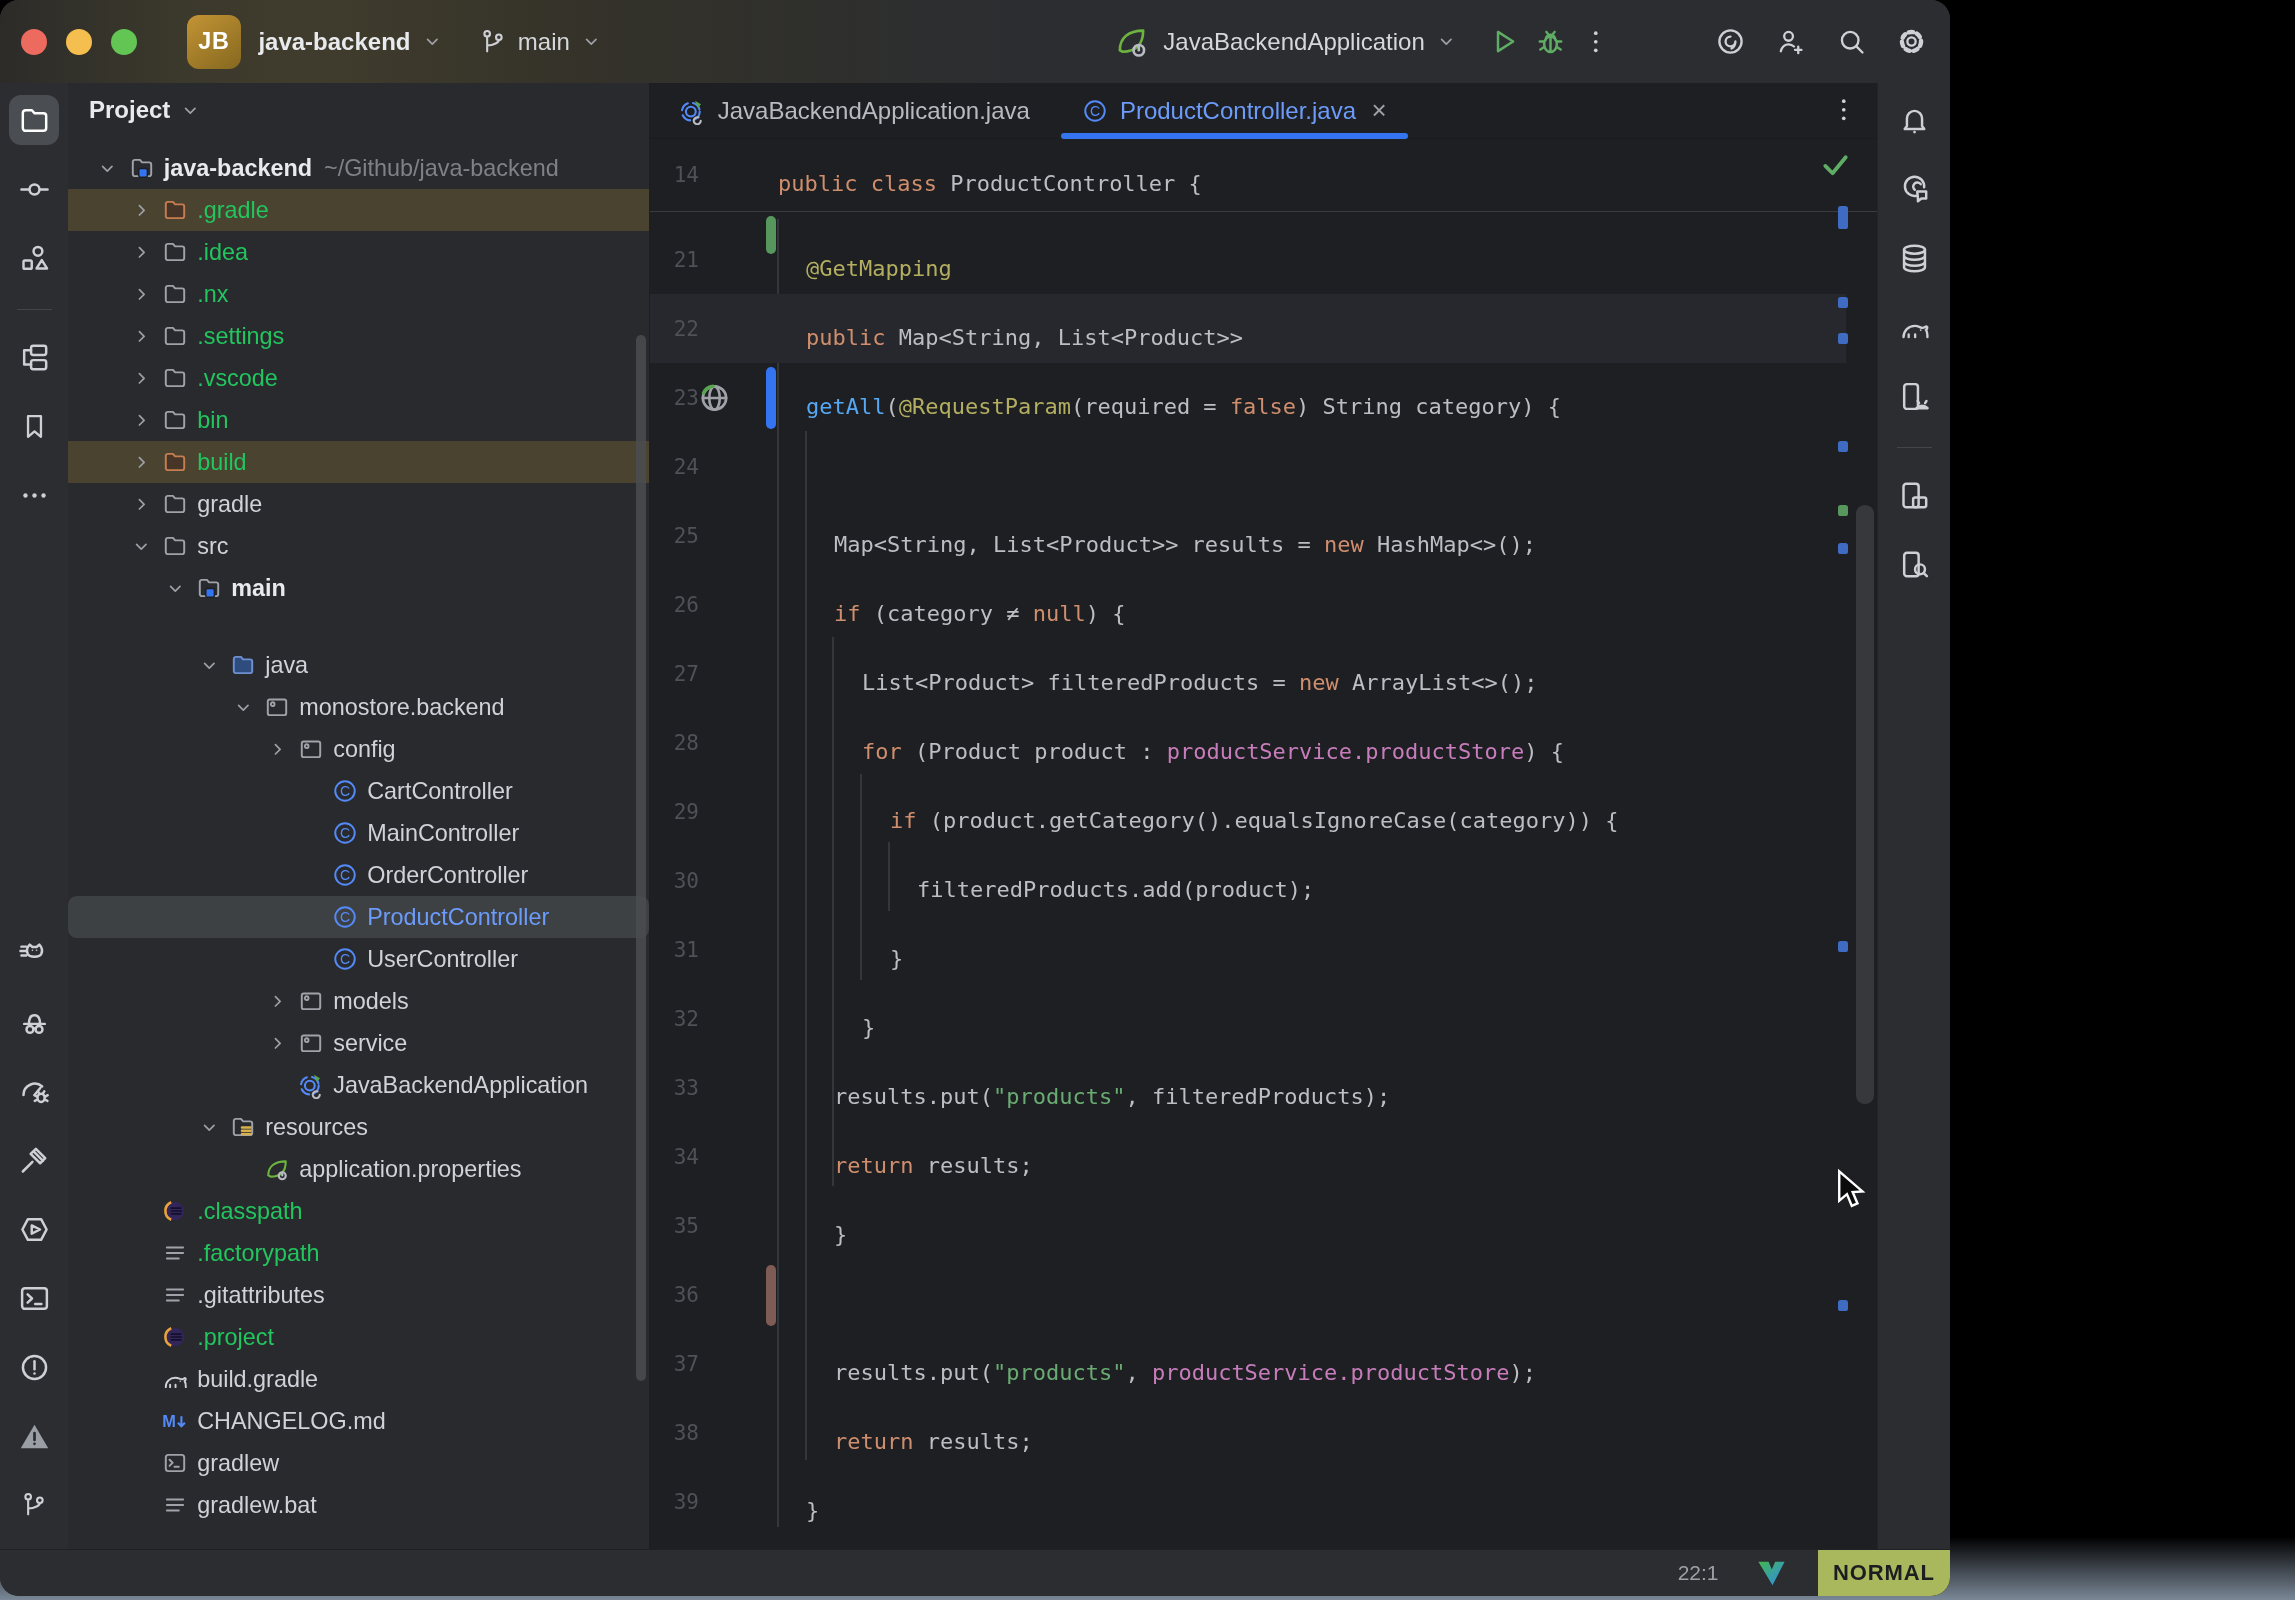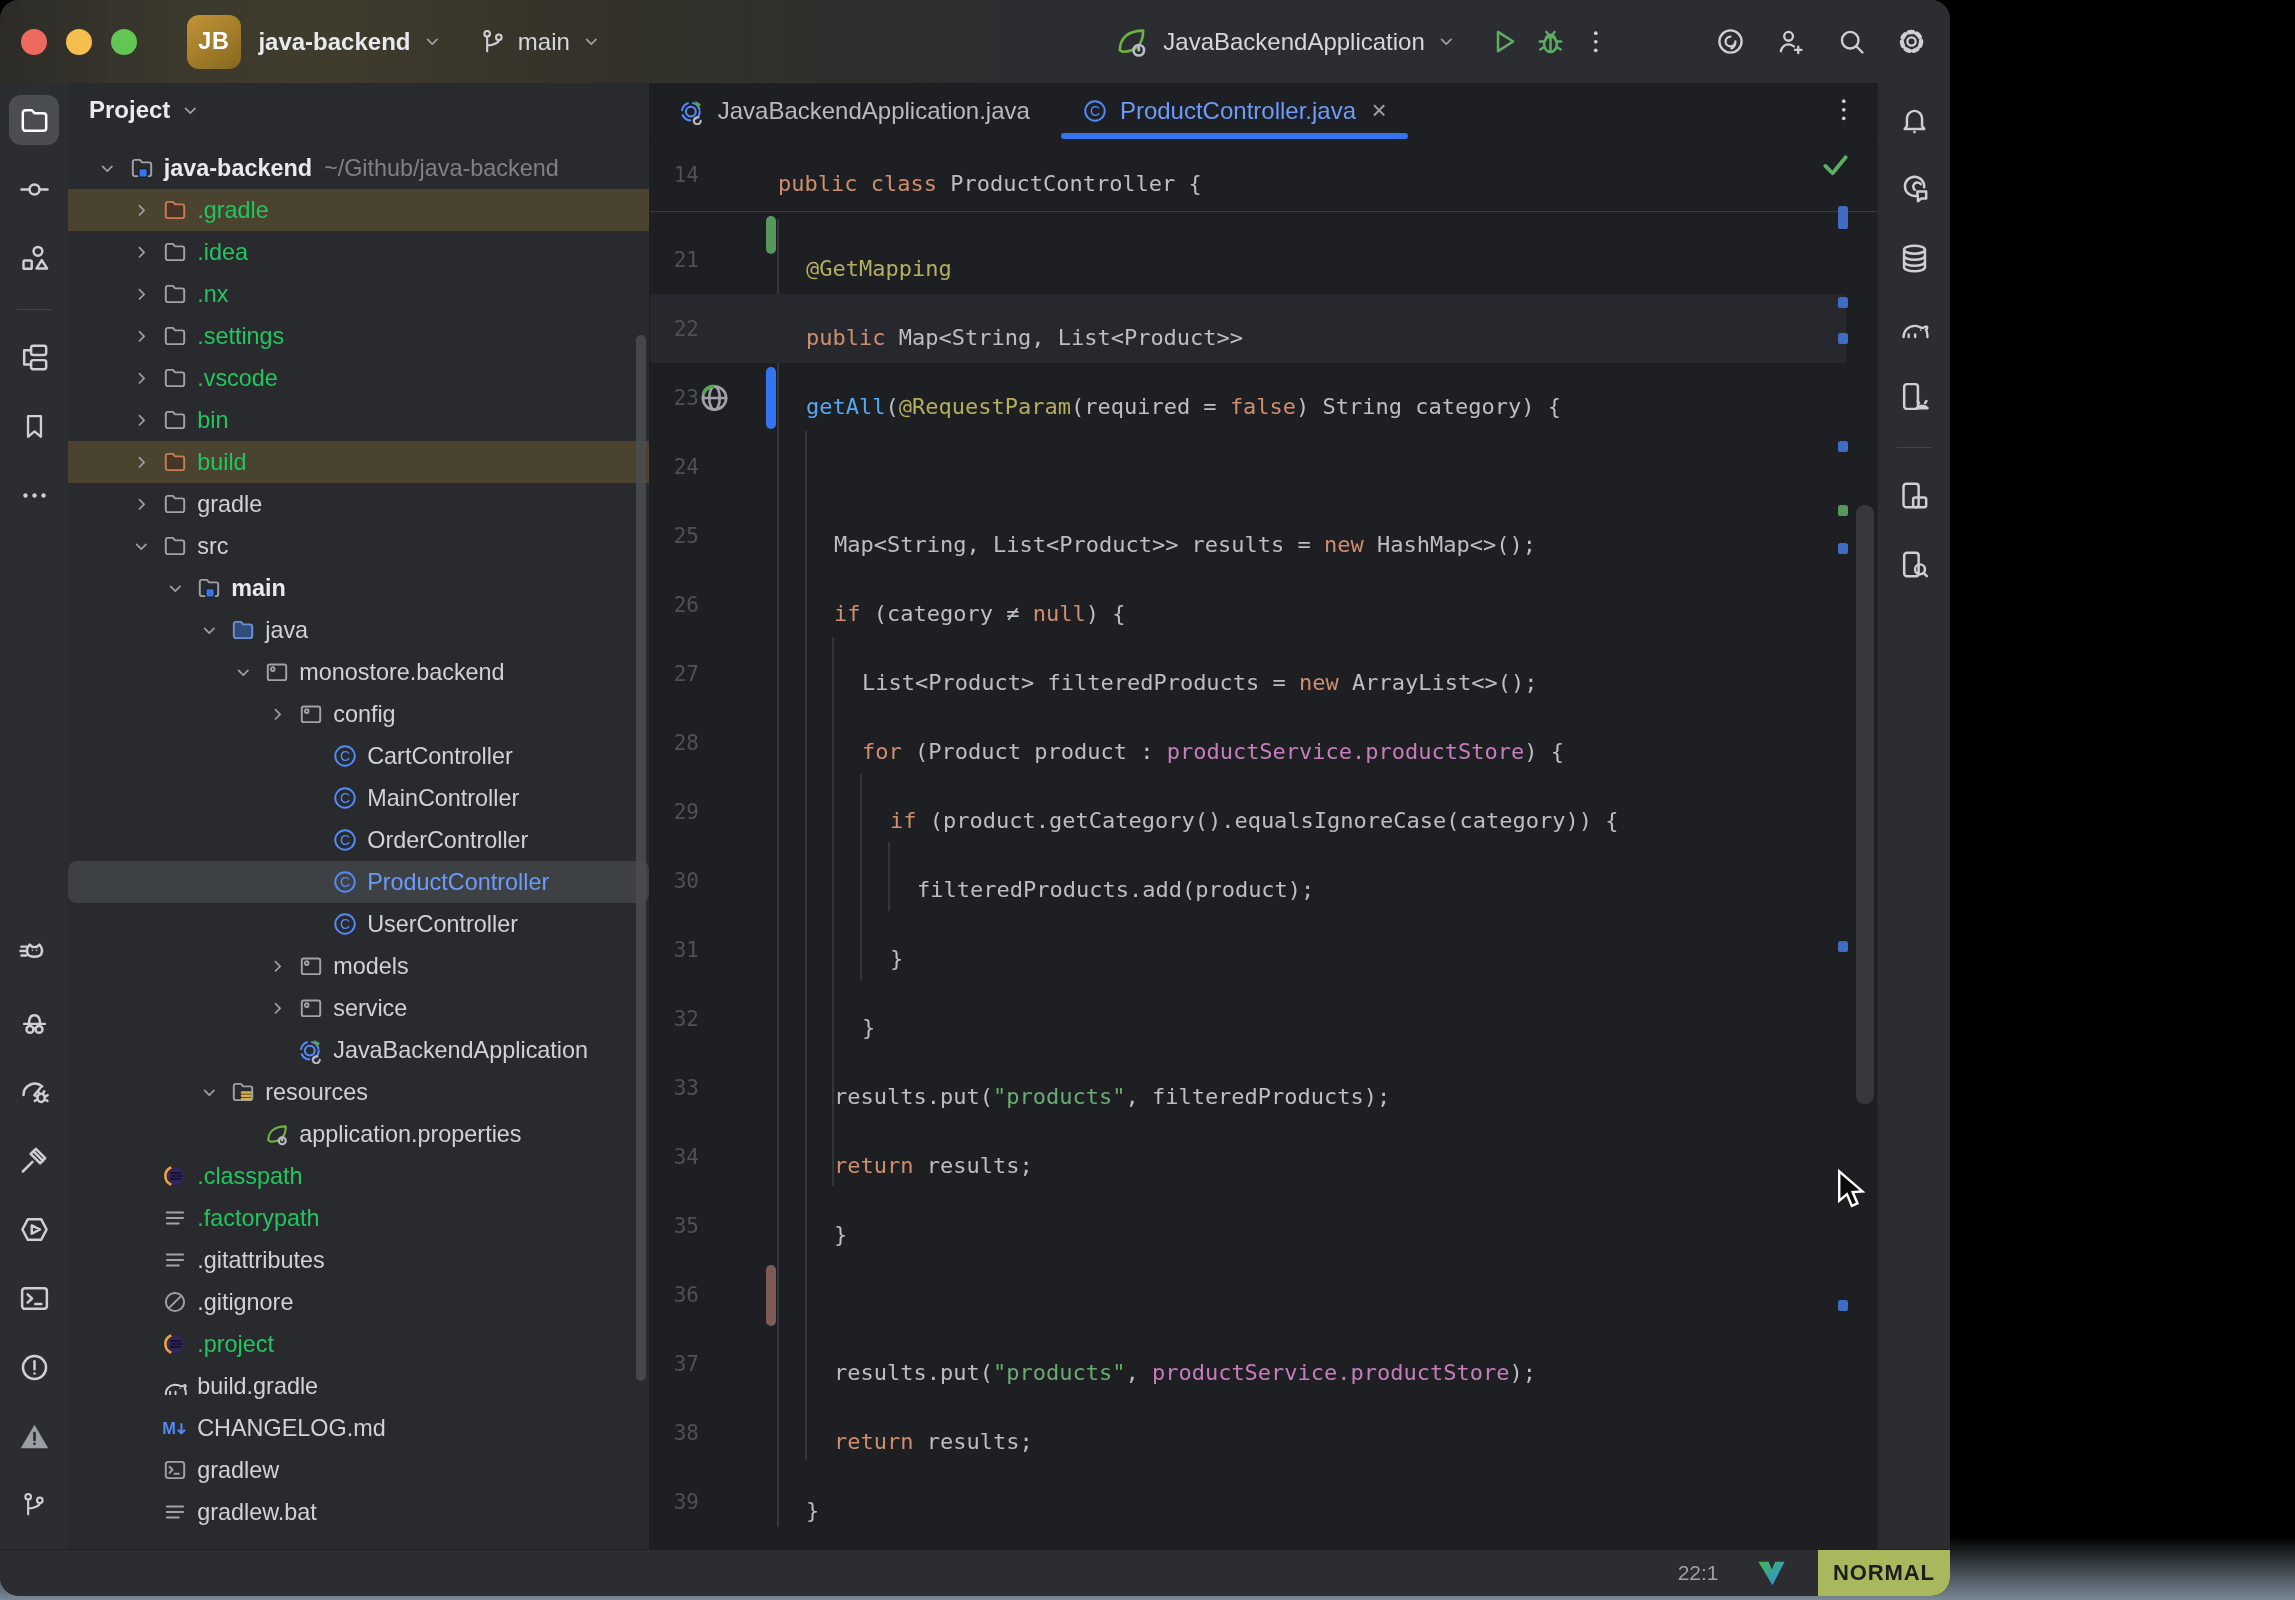--- a/index.html
+++ b/index.html
@@ -490,21 +490,21 @@
               </svg>
             </span>
             <span class="ticon">
               <svg width="26" height="26" viewBox="0 0 24 24" fill="none" stroke="currentColor" stroke-width="1.8" stroke-linecap="round" stroke-linejoin="round">
                 <path d="M3.5 6.5a2 2 0 0 1 2-2h4.6l2 2.3h6.4a2 2 0 0 1 2 2v8.7a2 2 0 0 1-2 2h-13a2 2 0 0 1-2-2z" stroke="#9fa3a9"></path>
                 <rect x="9" y="12.5" width="8" height="8" rx="1.6" fill="#3574f0" stroke="#1e1f22" stroke-width="1.4"></rect>
               </svg>
             </span>
             <span class="tlabel">main</span>
           </div>
-          <div class="trow" style="padding-left: 124px;">
+          <div class="trow" style="padding-left: 124px; margin-top: 35px;">
             <span class="slot">
               <svg width="22.6" height="22.6" viewBox="0 0 24 24" fill="none" stroke="currentColor" stroke-width="1.8" stroke-linecap="round" stroke-linejoin="round">
                 <polyline points="7 10 12 15 17 10"></polyline>
               </svg>
             </span>
             <span class="ticon">
               <svg width="26" height="26" viewBox="0 0 24 24" fill="none" stroke="currentColor" stroke-width="1.8" stroke-linecap="round" stroke-linejoin="round">
                 <path d="M3.5 6.5a2 2 0 0 1 2-2h4.6l2 2.3h6.4a2 2 0 0 1 2 2v8.7a2 2 0 0 1-2 2h-13a2 2 0 0 1-2-2z" stroke="#6e8fd0" fill="#2f4c7e"></path>
               </svg>
             </span>
@@ -674,30 +674,20 @@
             <span class="tlabel">.factorypath</span>
           </div>
           <div class="trow" style="padding-left: 56px;">
             <span class="slot"></span>
             <span class="ticon">
               <svg width="26" height="26" viewBox="0 0 24 24" fill="none" stroke="currentColor" stroke-width="1.8" stroke-linecap="round" stroke-linejoin="round">
                 <path d="M4.5 7h15M4.5 12h15M4.5 17h11" stroke="#9fa3a9"></path>
               </svg>
             </span>
             <span class="tlabel">.gitattributes</span>
-          </div>
-          <div class="trow" style="padding-left: 56px;">
-            <span class="slot"></span>
-            <span class="ticon">
-              <svg width="26" height="26" viewBox="0 0 24 24" fill="none" stroke="currentColor" stroke-width="1.8" stroke-linecap="round" stroke-linejoin="round">
-                <circle cx="12" cy="12" r="8.4" stroke="#9fa3a9"></circle>
-                <path d="M6.3 17.7 17.7 6.3" stroke="#9fa3a9"></path>
-              </svg>
-            </span>
-            <span class="tlabel">.gitignore</span>
           </div>
           <div class="trow c-ignored" style="padding-left: 56px;">
             <span class="slot"></span>
             <span class="ticon">
               <svg width="26" height="26" viewBox="0 0 24 24">
                 <circle cx="12" cy="12" r="8.6" fill="#322559"></circle>
                 <path d="M8.5 3.9a8.8 8.8 0 0 0 0 16.2" fill="none" stroke="#e8a33d" stroke-width="2.4"></path>
                 <path d="M8 9.4h10M8 12h10.5M8 14.6h10" stroke="#14102a" stroke-width="1.6"></path>
               </svg>
             </span>

